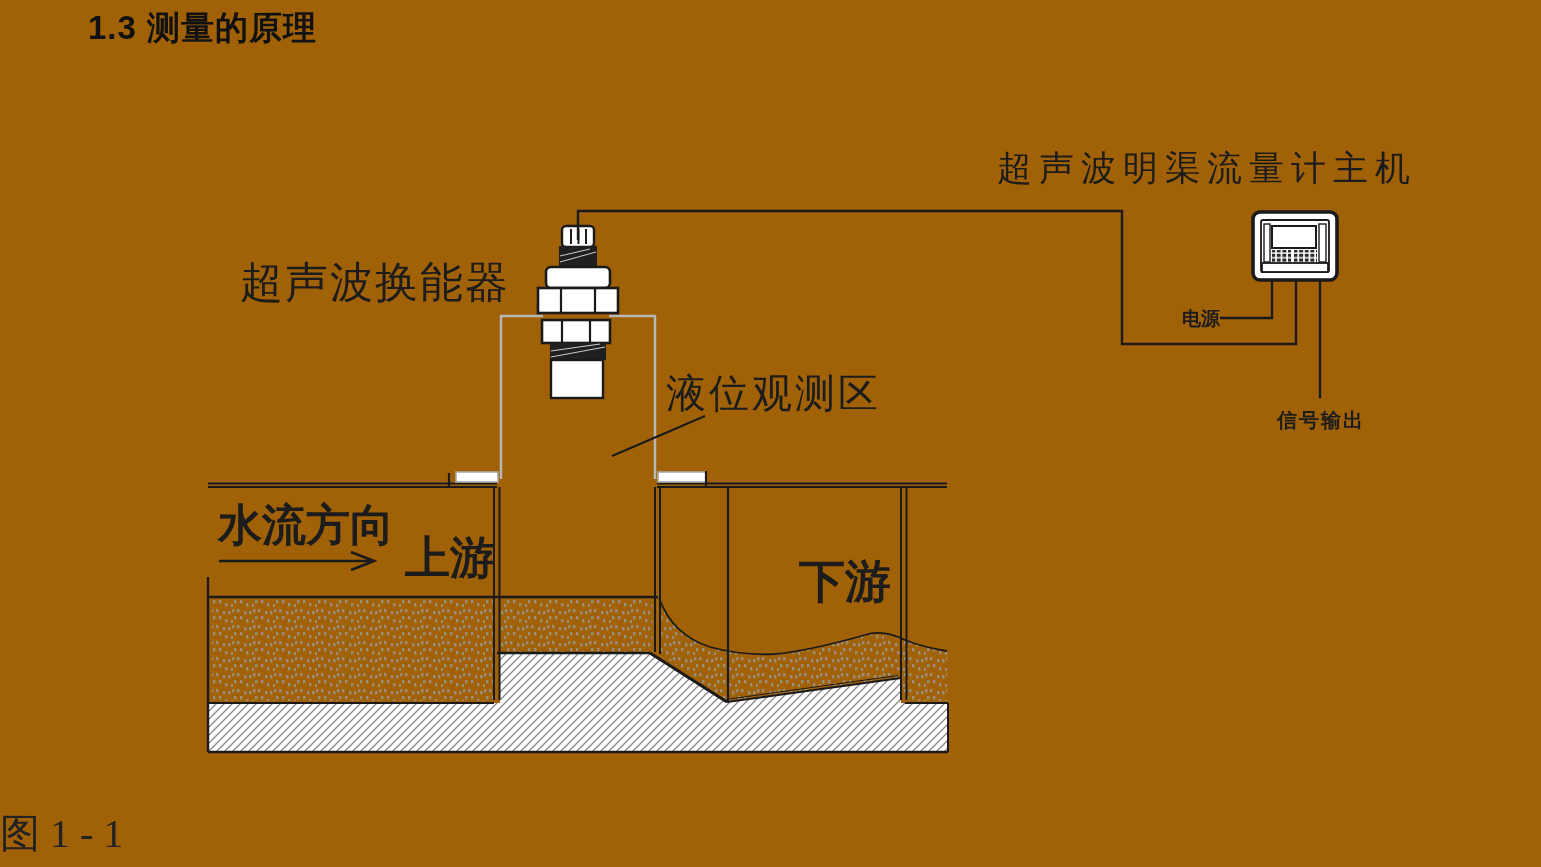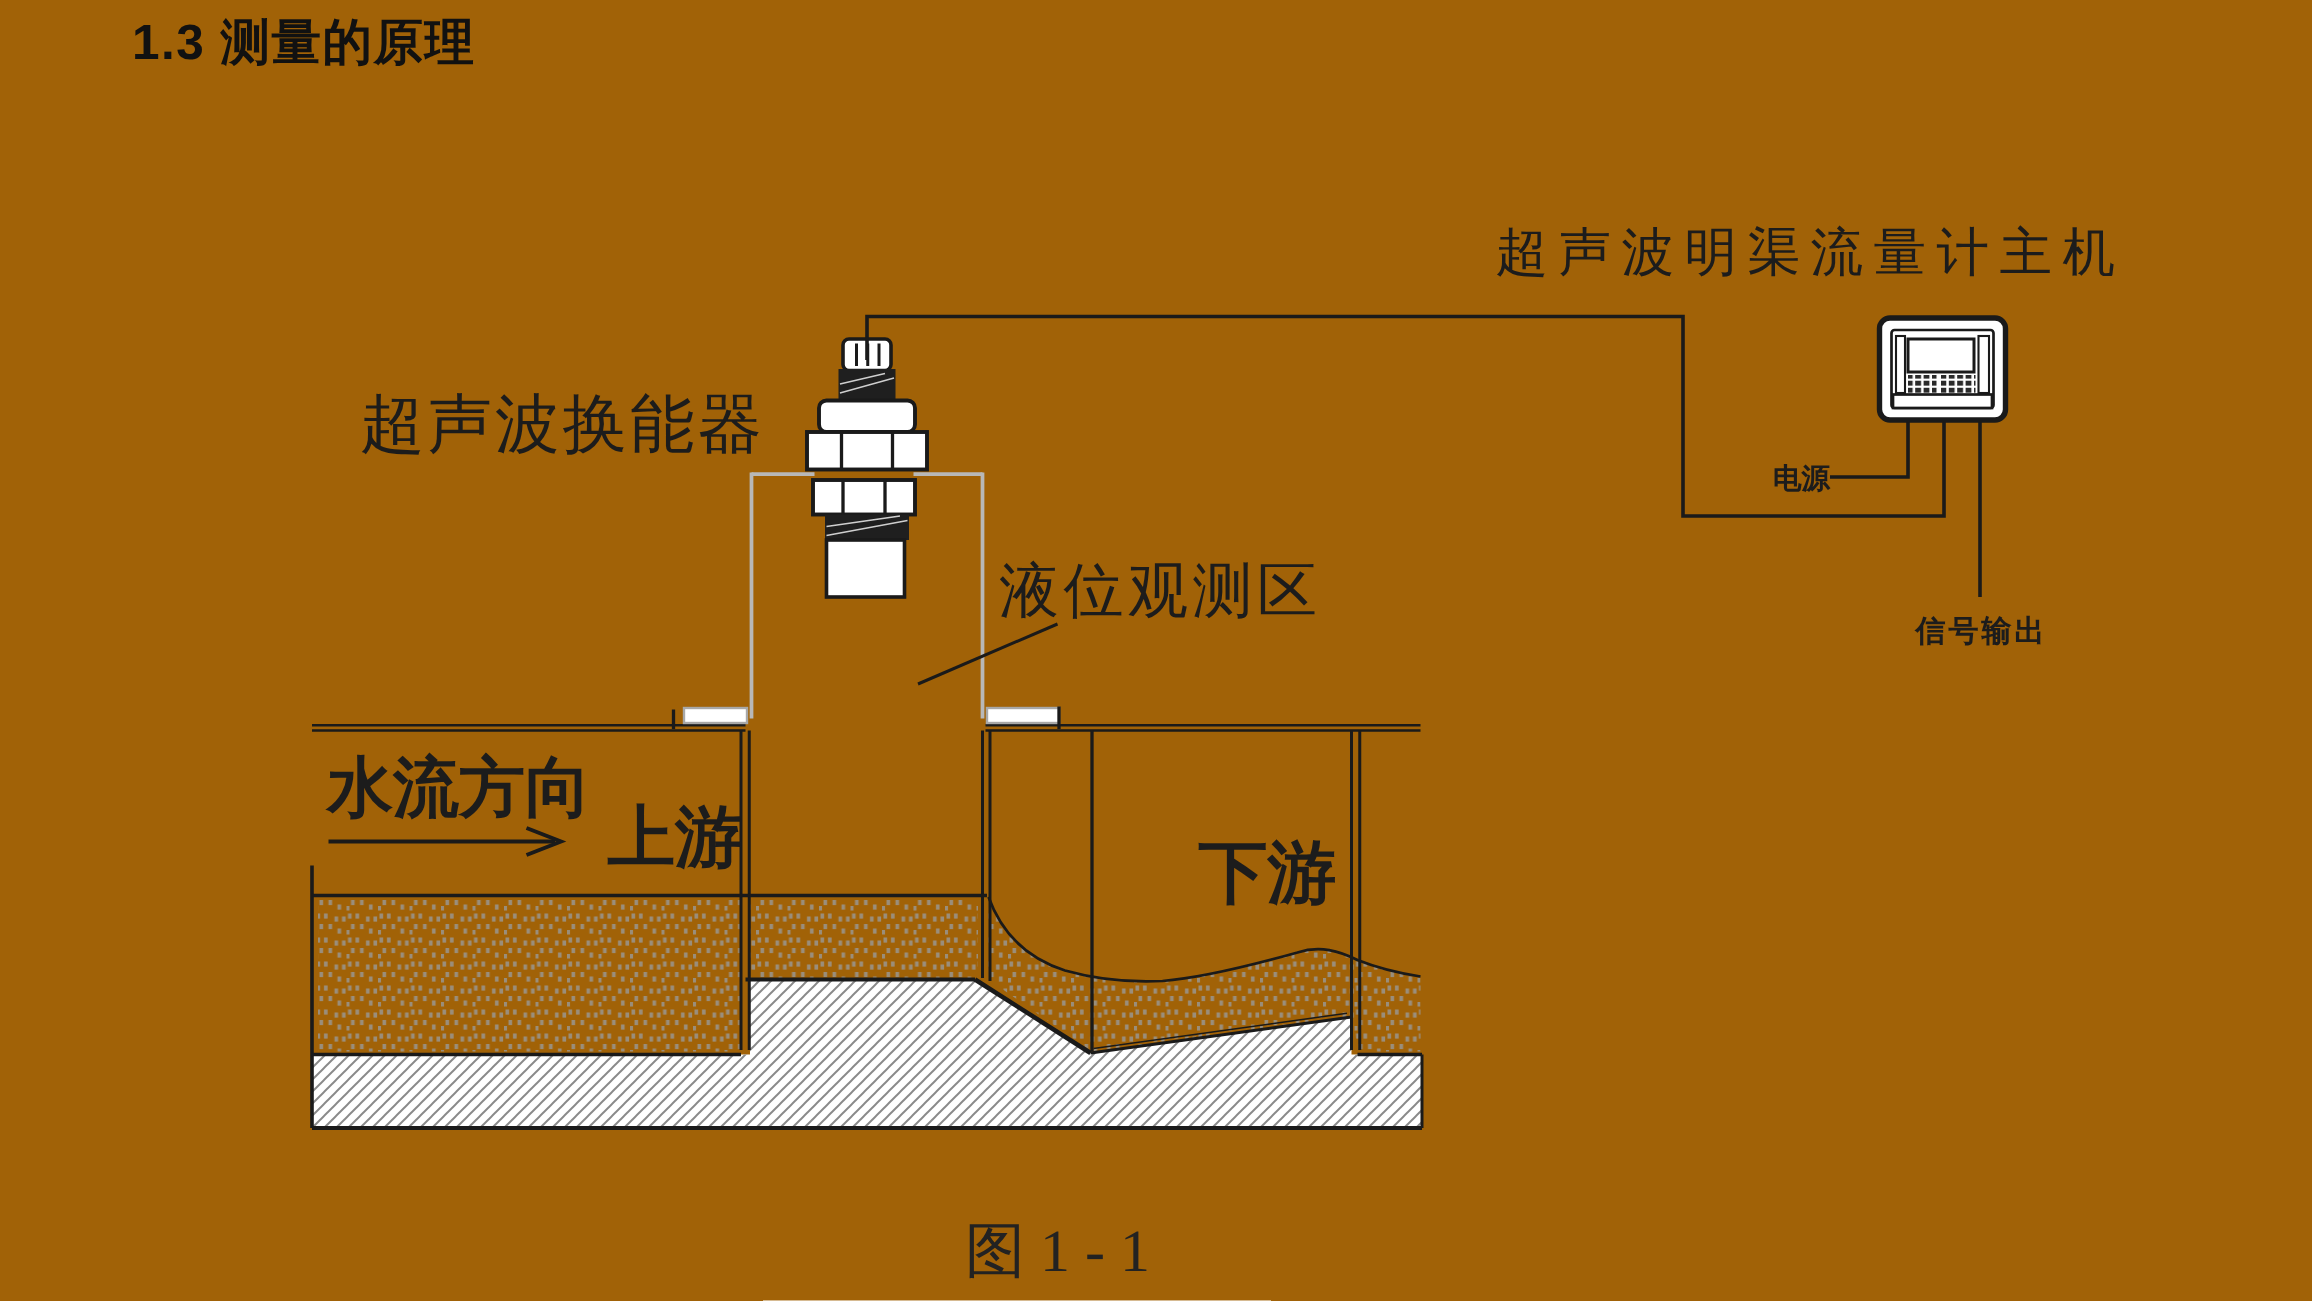--- a/index.html
+++ b/index.html
@@ -21,21 +21,21 @@
     font-size: 33px;
     letter-spacing: 1px;
     color: #111;
     white-space: nowrap;
   }
   #caption {
     position: absolute;
     left: 0;
     top: 806px;
     width: 1410px;
-    text-align: center;
+    text-align: left;
     font-family: "Liberation Serif", serif;
     font-size: 40px;
     color: #222;
     white-space: nowrap;
   }
   #diagram-svg { position: absolute; left: 0; top: 0; }
   text.big-serif {
     font-family: "Liberation Serif", serif;
     fill: #1c1c1c;
   }

